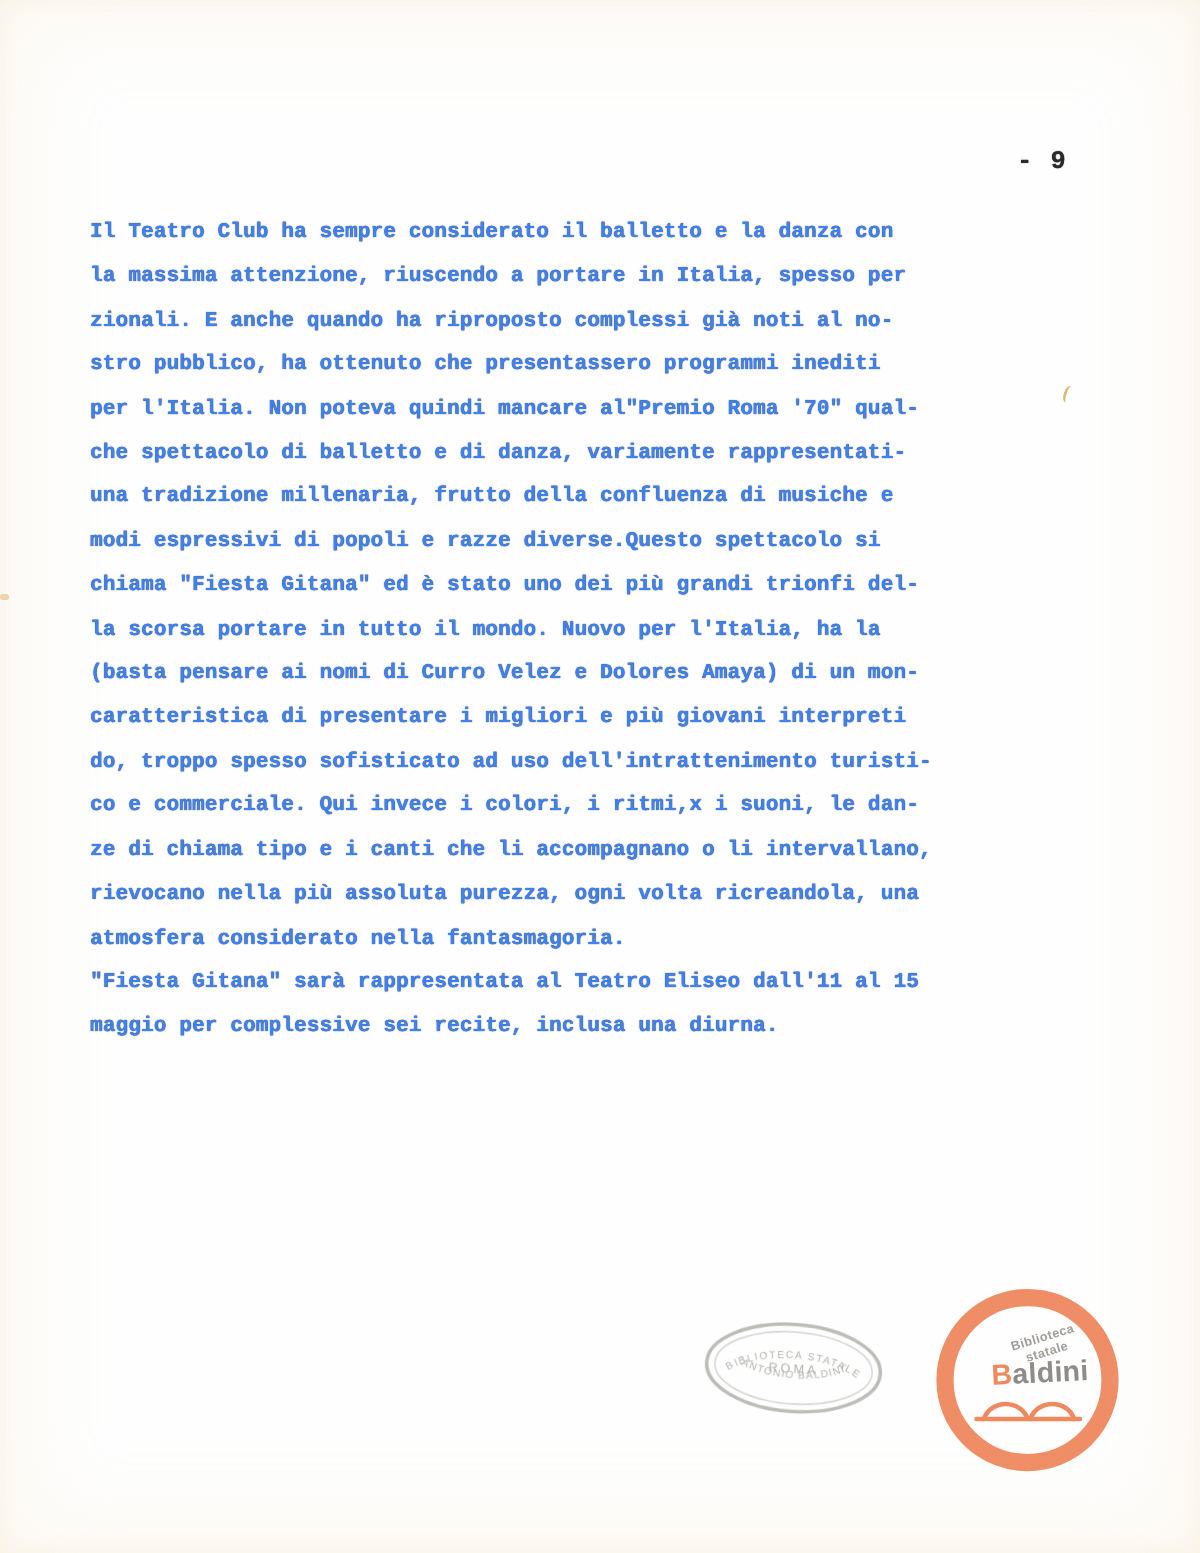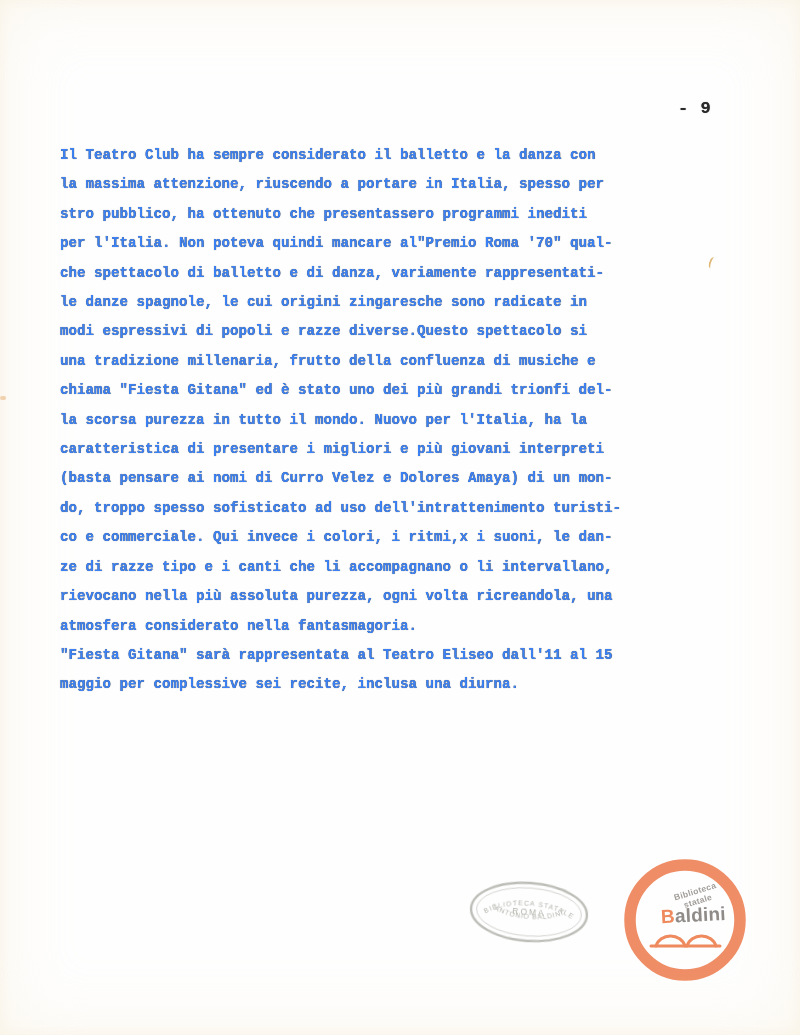--- a/index.html
+++ b/index.html
@@ -113,33 +113,33 @@
 </head>
 <body>
 
 <div class="page">
 
   <div class="page-number">- 9</div>
 
   <div class="text-block">
     <div class="text-line">Il Teatro Club ha sempre considerato il balletto e la danza con</div>
     <div class="text-line">la massima attenzione, riuscendo a portare in Italia, spesso per</div>
+    <div class="text-line">zionali. E anche quando ha riproposto complessi già noti al no-</div>
     <div class="text-line">stro pubblico, ha ottenuto che presentassero programmi inediti</div>
     <div class="text-line">per l'Italia. Non poteva quindi mancare al"Premio Roma '70" qual-</div>
     <div class="text-line">che spettacolo di balletto e di danza, variamente rappresentati-</div>
-    <div class="text-line">le danze spagnole, le cui origini zingaresche sono radicate in</div>
+    <div class="text-line">una tradizione millenaria, frutto della confluenza di musiche e</div>
     <div class="text-line">modi espressivi di popoli e razze diverse.Questo spettacolo si</div>
-    <div class="text-line">una tradizione millenaria, frutto della confluenza di musiche e</div>
     <div class="text-line">chiama "Fiesta Gitana" ed è stato uno dei più grandi trionfi del-</div>
-    <div class="text-line">la scorsa purezza in tutto il mondo. Nuovo per l'Italia, ha la</div>
+    <div class="text-line">la scorsa portare in tutto il mondo. Nuovo per l'Italia, ha la</div>
+    <div class="text-line">(basta pensare ai nomi di Curro Velez e Dolores Amaya) di un mon-</div>
     <div class="text-line">caratteristica di presentare i migliori e più giovani interpreti</div>
-    <div class="text-line">(basta pensare ai nomi di Curro Velez e Dolores Amaya) di un mon-</div>
     <div class="text-line">do, troppo spesso sofisticato ad uso dell'intrattenimento turisti-</div>
     <div class="text-line">co e commerciale. Qui invece i colori, i ritmi,x i suoni, le dan-</div>
-    <div class="text-line">ze di razze tipo e i canti che li accompagnano o li intervallano,</div>
+    <div class="text-line">ze di chiama tipo e i canti che li accompagnano o li intervallano,</div>
     <div class="text-line">rievocano nella più assoluta purezza, ogni volta ricreandola, una</div>
     <div class="text-line">atmosfera considerato nella fantasmagoria.</div>
     <div class="text-line">"Fiesta Gitana" sarà rappresentata al Teatro Eliseo dall'11 al 15</div>
     <div class="text-line">maggio per complessive sei recite, inclusa una diurna.</div>
   </div>
 
   <svg class="stamp" viewBox="0 0 138 76">
     <ellipse cx="69" cy="38" rx="58" ry="29" fill="none" stroke="#84847a" stroke-width="2.4" opacity="0.85"></ellipse>
     <ellipse cx="69" cy="38" rx="52.5" ry="24" fill="none" stroke="#84847a" stroke-width="1" opacity="0.55"></ellipse>
     <path id="stampTopArc" d="M 24,44 A 50,22 0 0 1 114,44" fill="none"></path>

